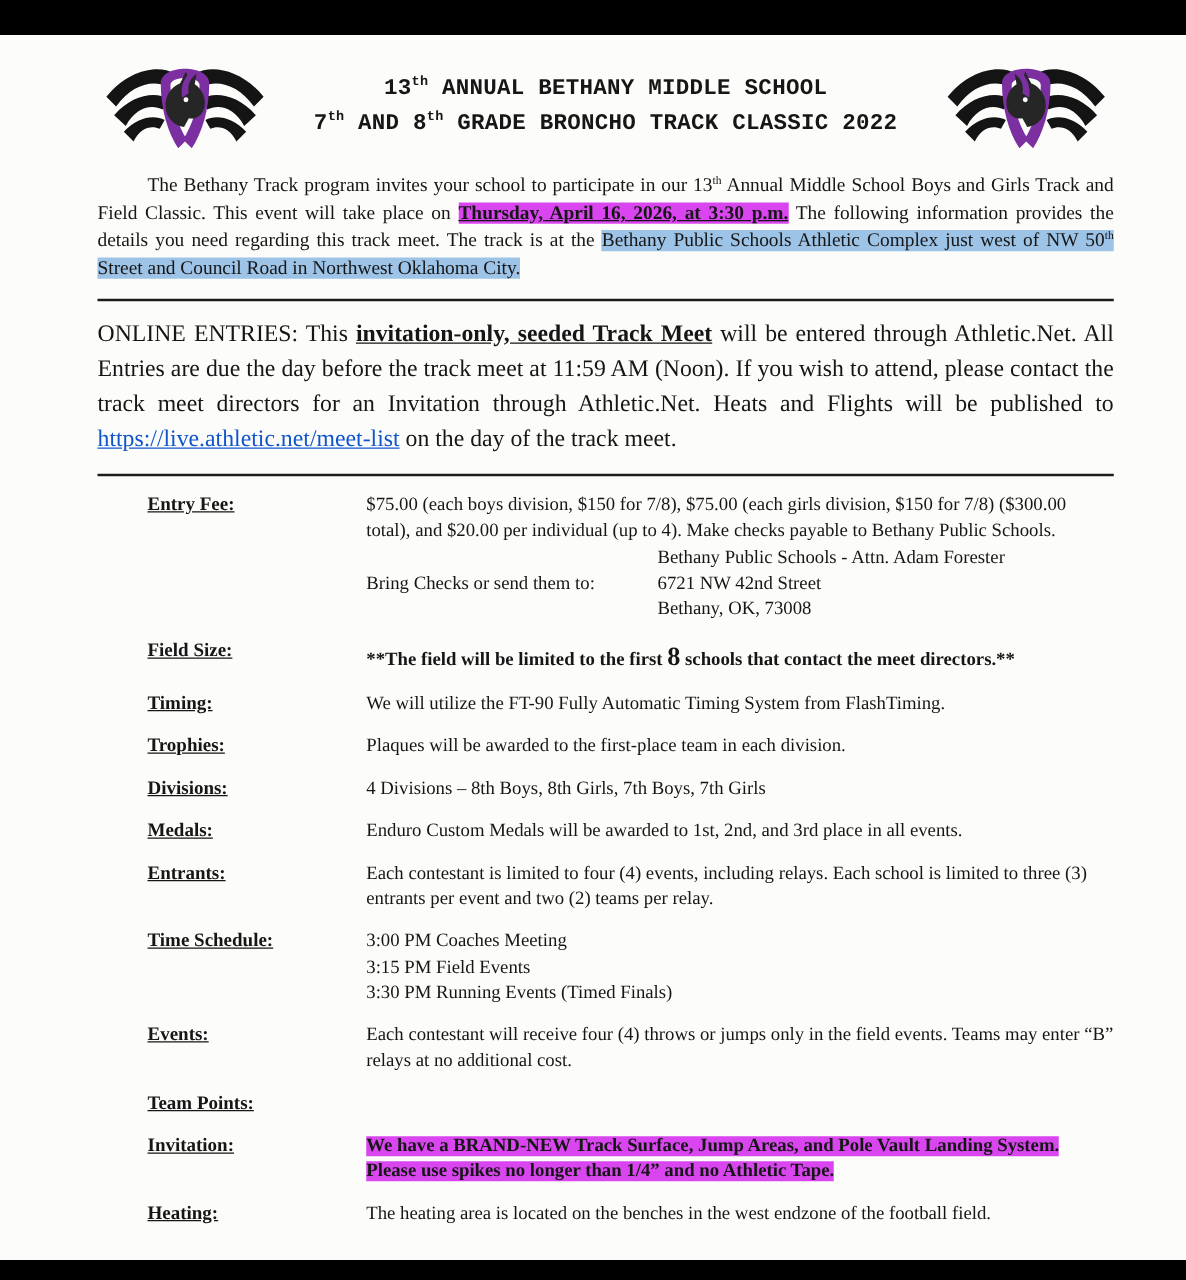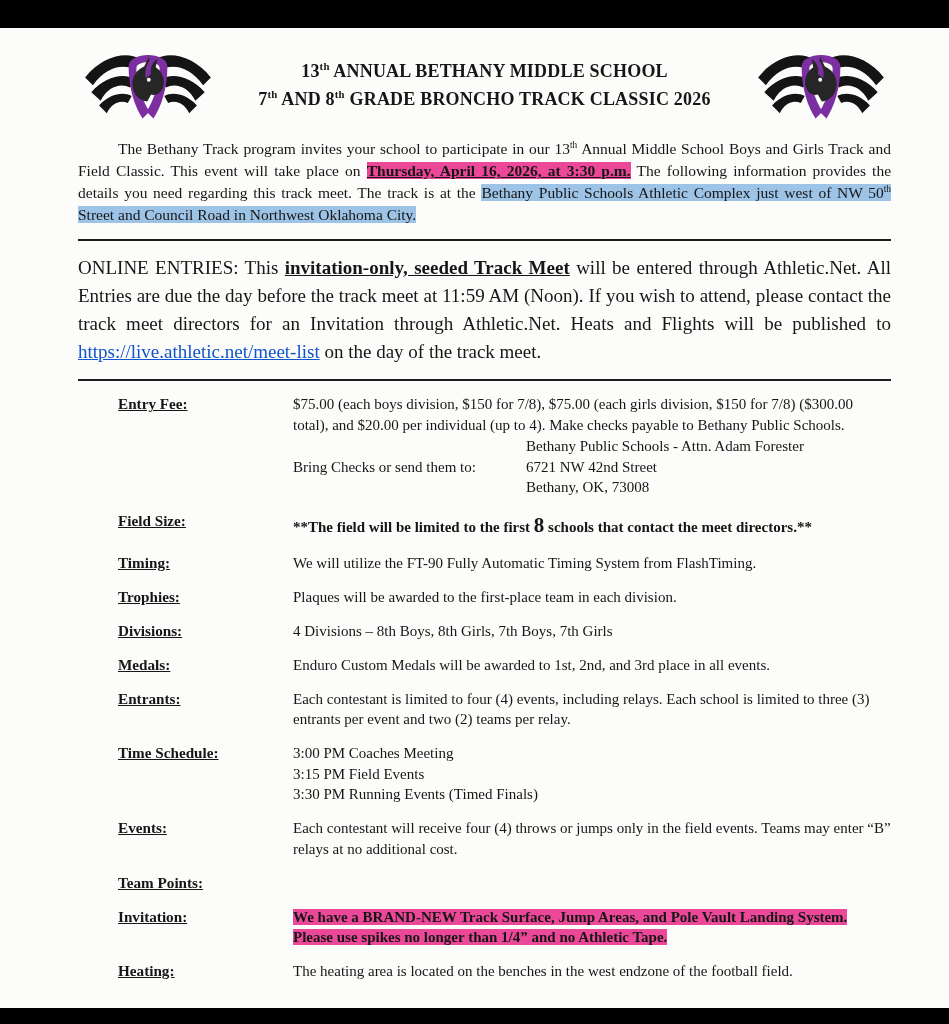--- a/index.html
+++ b/index.html
@@ -3,34 +3,34 @@
 <meta charset="utf-8">
 <style>
   * { margin:0; padding:0; box-sizing:border-box; }
   html,body { width:949px; height:1024px; }
   body { background:#000; font-family:"Liberation Serif", serif; color:#161616; }
   .photo { position:relative; width:949px; height:1024px; background:#000; overflow:hidden; }
   .page { position:absolute; top:28px; left:0; right:0; bottom:16px;
           background:#fcfcfa; padding:12px 58px 0 78px; }
 
   
-  .header { display:flex; align-items:center; justify-content:space-between; height:92px; }
+  .header { display:flex; align-items:center; justify-content:space-between; height:92px;font-family:Liberation Mono, monospace; }
   .logo { width:140px; flex-shrink:0; display:flex; justify-content:center; }
   .logo-right svg { transform:scaleX(-1); }
   .title { flex:1; text-align:center; font-size:18px; font-weight:bold; line-height:1.55; letter-spacing:.2px; }
   sup { font-size:.6em; vertical-align:super; line-height:0; }
 
   
   .intro { margin-top:6px; font-size:15.5px; line-height:1.42; text-align:justify; text-indent:40px; }
   .online { font-size:19px; line-height:1.48; text-align:justify; }
   .rule { border-top:2px solid #1c1c1c; margin:13px 0; }
 
   .bold { font-weight:bold; }
   .underline { text-decoration:underline; }
-  .hl-yellow { background:#ec4899; }
+  .hl-yellow { background:#d946ef; }
   .hl-blue { background:#9dc3e6; }
   .link { color:#1155cc; text-decoration:underline; cursor:pointer; }
 
   
   .rows { margin-top:8px; font-size:15px; line-height:1.38; }
   .row { display:flex; margin-bottom:13px; }
   .label { width:175px; flex-shrink:0; font-weight:bold; text-decoration:underline; font-size:15.2px;margin-left:40px; }
   .content { flex:1; }
   .checks-line { display:flex;align-items:center; }
   .bring { width:233px; flex-shrink:0; }
@@ -55,21 +55,21 @@
           </g>
           <path d="M60 30 C60 10 110 10 110 30 C110 58 102 82 92 97 L83 88 C92 74 100 52 100 32 C100 22 70 22 70 32 C70 52 78 74 87 88 L78 97 C68 82 60 58 60 30 Z" fill="#7b2fa0"></path>
           <path d="M86 18 L80 30 C70 34 64 44 65 55 C66 66 74 74 84 75 L89 66 C96 68 103 63 105 55 C107 46 103 36 95 31 L97 20 L89 27 Z" fill="#262626"></path>
           <path d="M93 16 C84 23 80 34 82 45 L89 40 C87 32 91 24 98 19 Z" fill="#7b2fa0"></path>
           <circle cx="86" cy="47" r="2.5" fill="#ffffff"></circle>
         </svg>
       </div>
 
       <h1 class="title">
         <div class="title-line"><span>13</span><sup>th</sup><span> ANNUAL BETHANY MIDDLE SCHOOL</span></div>
-        <div class="title-line"><span>7</span><sup>th</sup><span> AND 8</span><sup>th</sup><span> GRADE BRONCHO TRACK CLASSIC 2026</span></div>
+        <div class="title-line"><span>7</span><sup>th</sup><span> AND 8</span><sup>th</sup><span> GRADE BRONCHO TRACK CLASSIC 2022</span></div>
       </h1>
 
       <div class="logo logo-right">
         <svg viewBox="0 0 170 110" width="132" height="86">
           <g fill="#141414">
             <path d="M4 44 C26 16 58 10 74 20 L67 33 C50 26 30 32 14 54 Z"></path>
             <path d="M12 63 C30 42 54 38 68 46 L62 57 C50 51 34 55 24 74 Z"></path>
             <path d="M22 80 C36 65 53 62 64 68 L59 77 C50 73 39 76 32 90 Z"></path>
             <path d="M166 44 C144 16 112 10 96 20 L103 33 C120 26 140 32 156 54 Z"></path>
             <path d="M158 63 C140 42 116 38 102 46 L108 57 C120 51 136 55 146 74 Z"></path>

